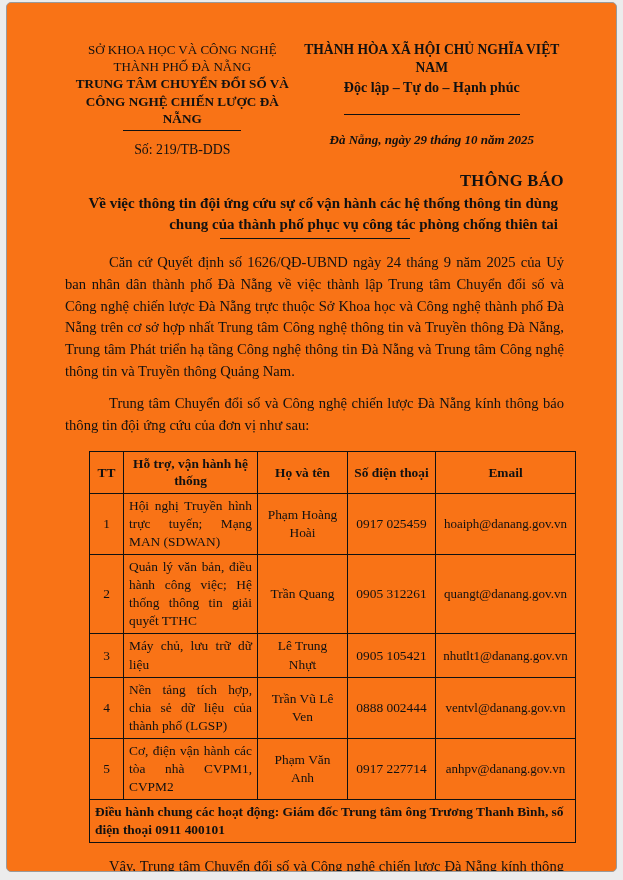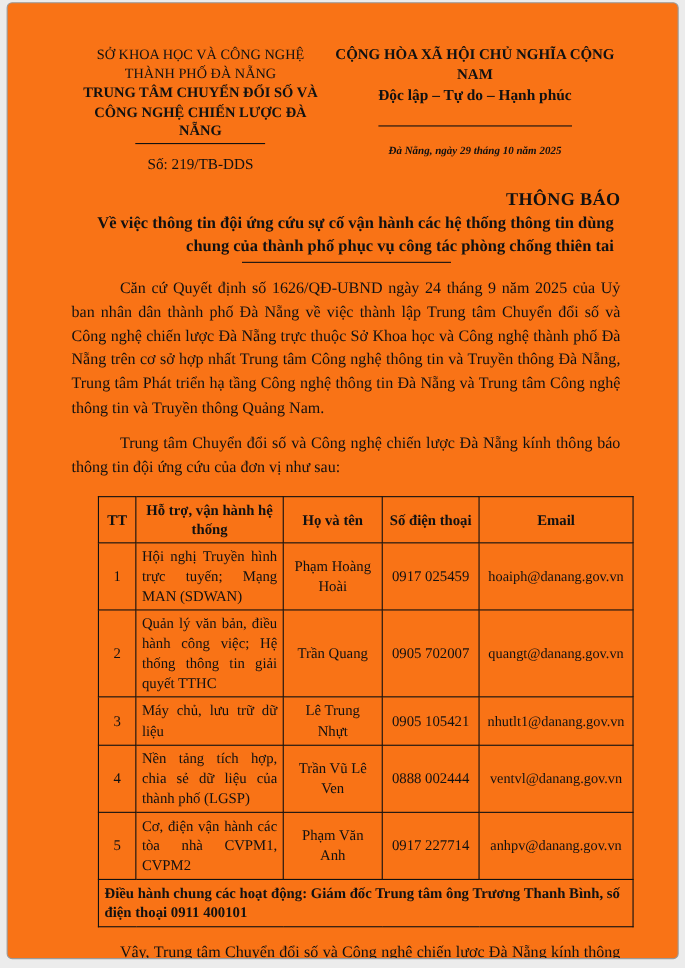--- a/index.html
+++ b/index.html
@@ -24,21 +24,21 @@
   
   .hdr { display:flex; width:100%; }
   .hdr-left { width:47%; text-align:center; font-size:13px; line-height:1.32; }
   .hdr-right { width:53%; text-align:center; font-size:13.5px; line-height:1.35; }
   .hdr-left .org-sup { font-weight:normal; }
   .hdr-left .org-main { font-weight:bold; font-size:13.2px; }
   .rule-sm { width:118px; border-bottom:1.4px solid #111; margin:2px auto 0 auto; }
   .doc-no { margin-top:10px; font-size:13.8px; }
   .hdr-right .nation { font-weight:bold; font-size:13.6px; }
   .hdr-right .motto { font-weight:bold; font-size:14px; display:inline-block; border-bottom:1.5px solid #111; padding-bottom:16px; margin-top:1px; }
-  .hdr-right .dateline { font-style:italic; font-weight:bold; font-size:10px; margin-top:16px; }
+  .hdr-right .dateline { font-style:italic; font-weight:bold; font-size:13px; margin-top:16px; }
   
   .title-blk { text-align:right; margin-top:12px; }
   .title { font-weight:bold; font-size:16.5px; letter-spacing:.3px; }
   .subtitle { font-weight:bold; font-size:15px; line-height:1.4; margin-top:2px; padding:0 6px; }
   .rule-sub { width:190px; border-bottom:1.6px solid #111; margin:3px auto 0 auto; }
   
   .para {
     font-size:14.6px; line-height:1.5; text-align:justify;
     text-indent:44px; margin-top:10px;
   }
@@ -68,21 +68,21 @@
       <div class="org-sup">THÀNH PHỐ ĐÀ NẴNG</div>
       <div class="org-main">TRUNG TÂM CHUYỂN ĐỔI SỐ VÀ</div>
       <div class="org-main">CÔNG NGHỆ CHIẾN LƯỢC ĐÀ NẴNG</div>
       <div class="rule-sm"></div>
       <div class="doc-no">
         <span>Số:</span>
         <span>219</span><span>/TB-DDS</span>
       </div>
     </div>
     <div class="hdr-right">
-      <div class="nation">CỘNG HÒA XÃ HỘI CHỦ NGHĨA CỘNG NAM</div>
+      <div class="nation">THÀNH HÒA XÃ HỘI CHỦ NGHĨA VIỆT NAM</div>
       <div><span class="motto">Độc lập – Tự do – Hạnh phúc</span></div>
       <div class="dateline">Đà Nẵng, ngày 29 tháng 10 năm 2025</div>
     </div>
   </div>
 
   <div class="title-blk">
     <div class="title">THÔNG BÁO</div>
     <div class="subtitle">Về việc thông tin đội ứng cứu sự cố vận hành các hệ thống thông tin dùng chung của thành phố phục vụ công tác phòng chống thiên tai</div>
     <div class="rule-sub"></div>
   </div>
@@ -112,21 +112,21 @@
         <td class="c-tt">1</td>
         <td class="c-sys">Hội nghị Truyền hình trực tuyến; Mạng MAN (SDWAN)</td>
         <td class="c-name">Phạm Hoàng Hoài</td>
         <td class="c-phone">0917 025459</td>
         <td class="c-mail">hoaiph@danang.gov.vn</td>
       </tr>
       <tr>
         <td class="c-tt">2</td>
         <td class="c-sys">Quản lý văn bản, điều hành công việc; Hệ thống thông tin giải quyết TTHC</td>
         <td class="c-name">Trần Quang</td>
-        <td class="c-phone">0905 702007</td>
+        <td class="c-phone">0905 312261</td>
         <td class="c-mail">quangt@danang.gov.vn</td>
       </tr>
       <tr>
         <td class="c-tt">3</td>
         <td class="c-sys">Máy chủ, lưu trữ dữ liệu</td>
         <td class="c-name">Lê Trung Nhựt</td>
         <td class="c-phone">0905 105421</td>
         <td class="c-mail">nhutlt1@danang.gov.vn</td>
       </tr>
       <tr>

